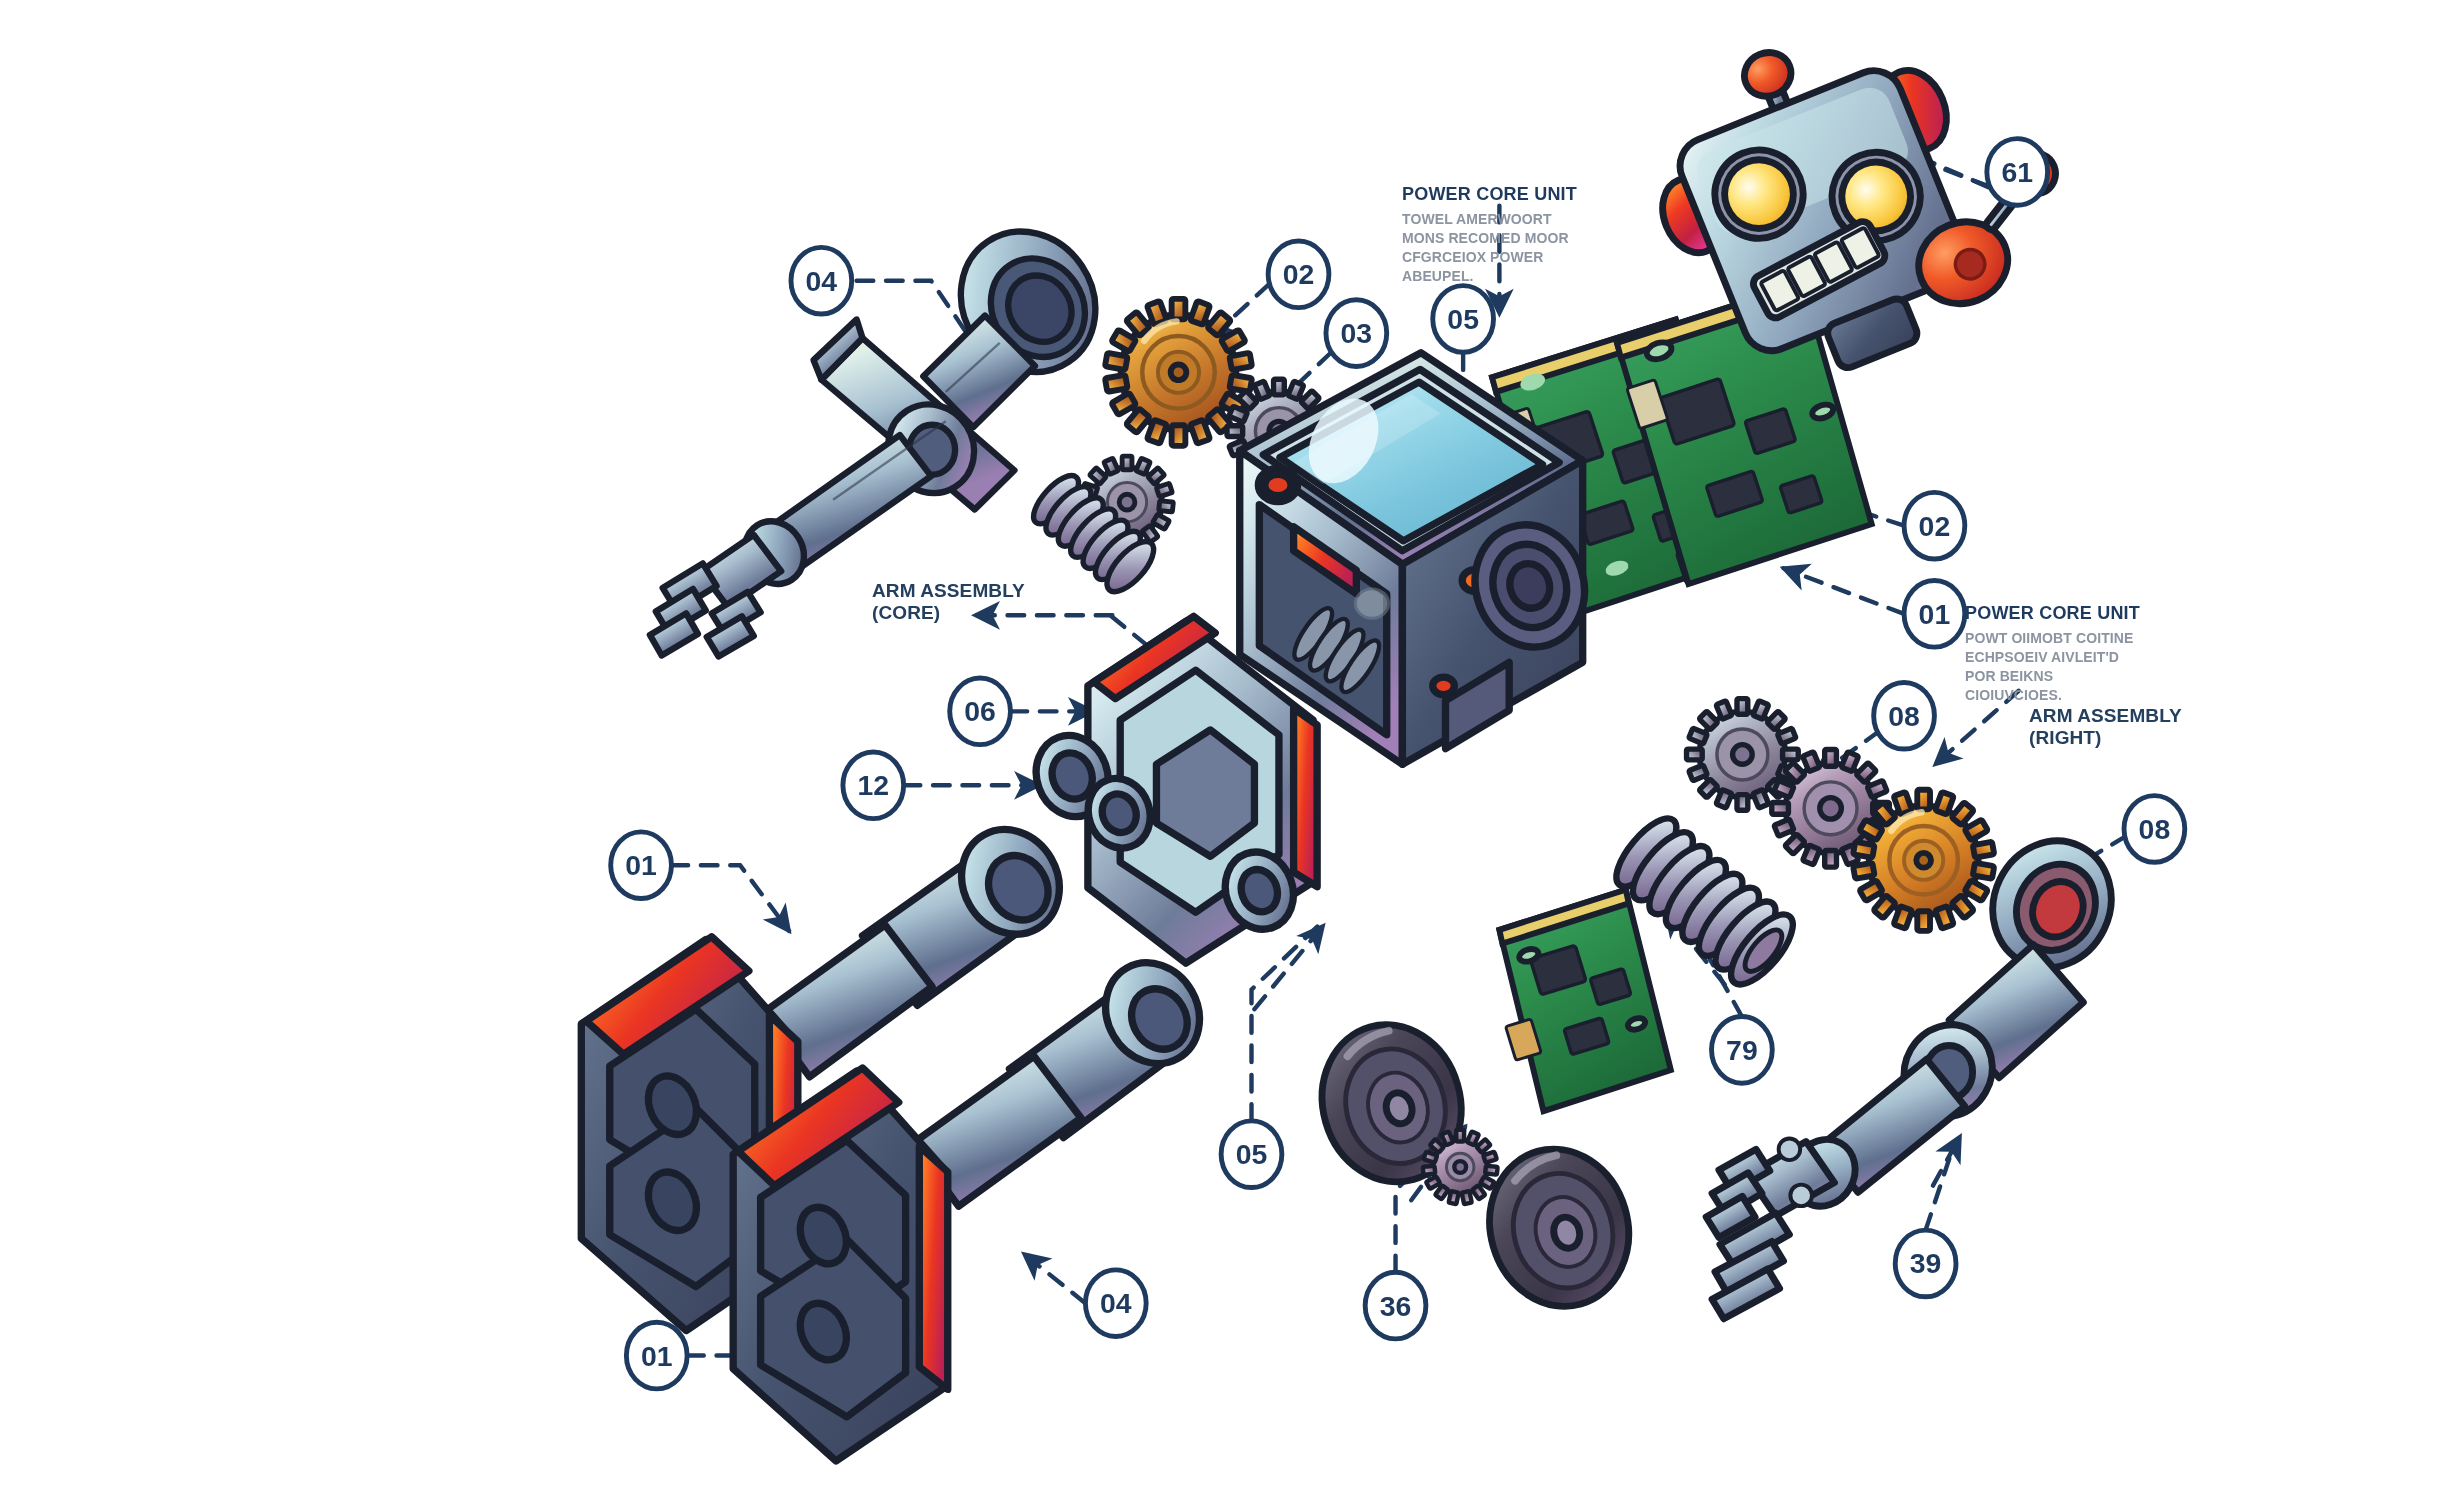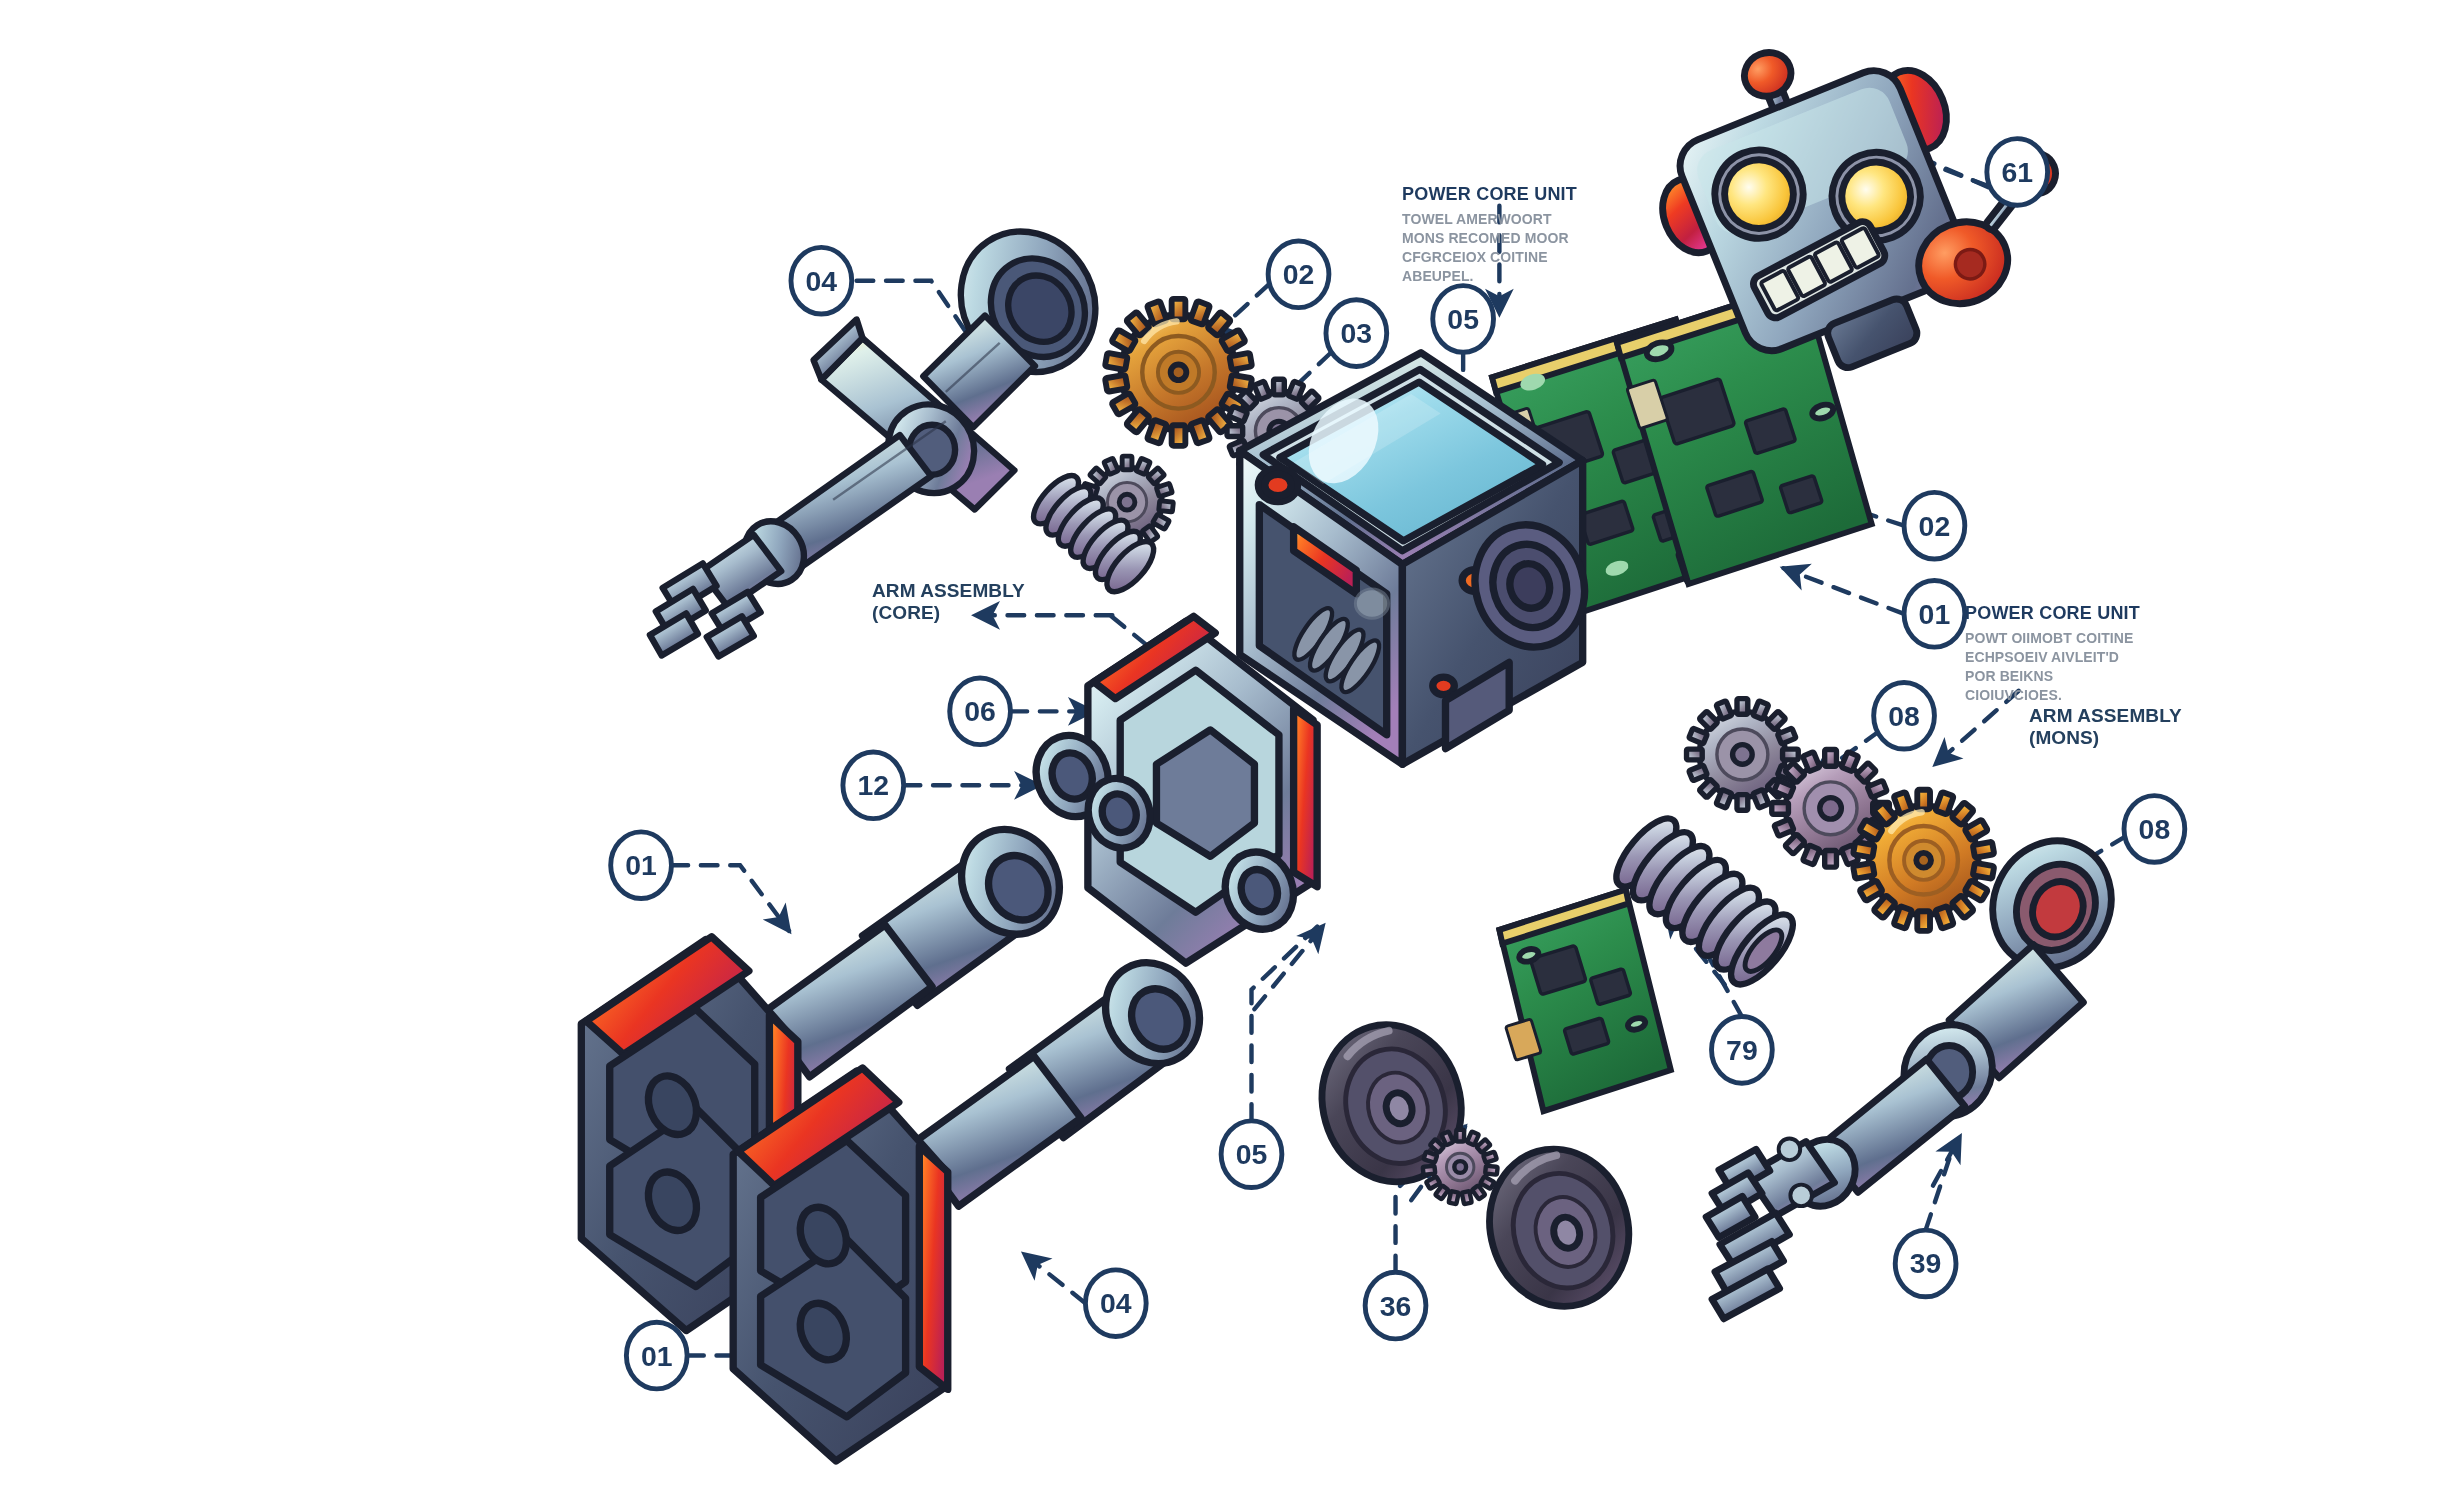--- a/index.html
+++ b/index.html
@@ -739,36 +739,36 @@
           <text x="3930" y="2579" text-anchor="middle" dominant-baseline="central" font-family="&quot;Liberation Sans&quot;, sans-serif" font-size="58" font-weight="bold" fill="#1e3a5f">39</text>
         </g>
       </g>
 
 </svg>
 
 <div class="lbl" id="label-power-core-top" style="left:1402px;top:185px;">
   <div class="lbl-title">POWER CORE UNIT</div>
   <div class="lbl-sub">
     <div>TOWEL AMERWOORT MONS RECOMED MOOR</div>
-    <div>CFGRCEIOX COITINE ABEUPEL.</div>
+    <div>CFGRCEIOX POWER ABEUPEL.</div>
   </div>
 </div>
 
 <div class="lbl" id="label-power-core-right" style="left:1965px;top:604px;">
   <div class="lbl-title">POWER CORE UNIT</div>
   <div class="lbl-sub">
     <div>POWT OIIMOBT COITINE ECHPSOEIV AIVLEIT'D</div>
     <div>POR BEIKNS CIOIUVCIOES.</div>
   </div>
 </div>
 
 <div class="lbl lbl-part" id="label-arm-left" style="left:872px;top:580px;">
   <div>ARM ASSEMBLY</div>
   <div>(CORE)</div>
 </div>
 
 <div class="lbl lbl-part" id="label-arm-right" style="left:2029px;top:705px;">
   <div>ARM ASSEMBLY</div>
-  <div>(MONS)</div>
+  <div>(RIGHT)</div>
 </div>
 
 </div>
 
 
 </body></html>

